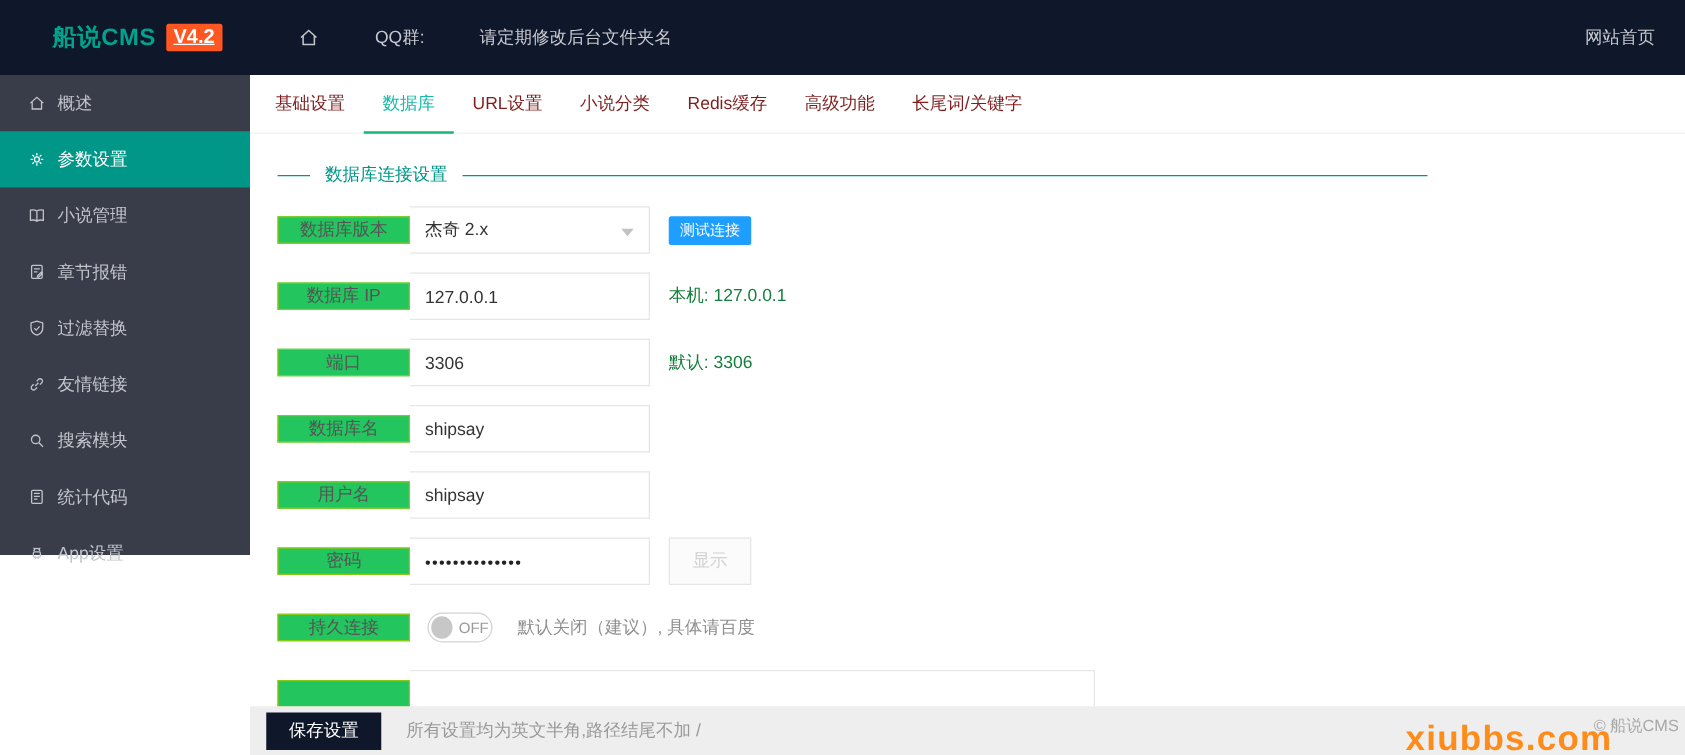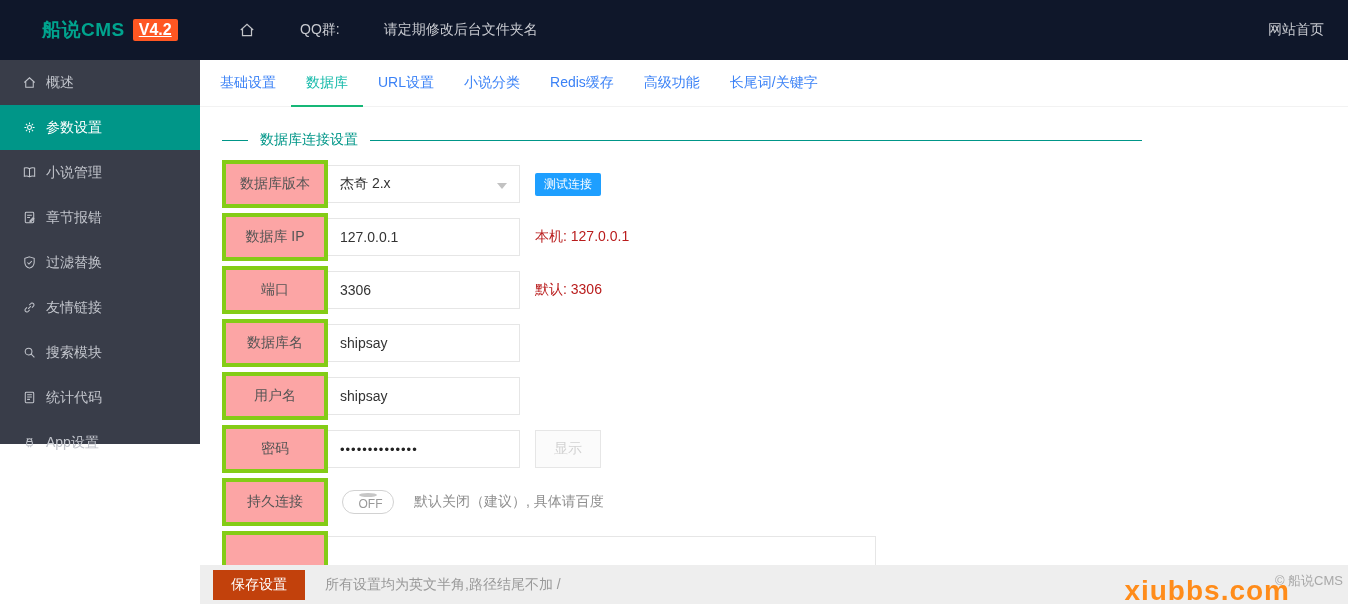--- a/index.html
+++ b/index.html
@@ -22,55 +22,55 @@
   .sidebar { position:absolute; top:60px; left:0; width:200px; height:384px; background:#393d49; }
   .side-item { height:45px; display:flex; align-items:center; padding-left:22px;
                color:#c2c5cc; font-size:14px; cursor:pointer; }
   .side-item .ic { display:flex; align-items:center; margin-right:9px; }
   .side-item.active { background:#009688; color:#fff; }
 
   
   .main { position:absolute; top:60px; left:200px; width:1148px; height:544px; background:#fff; overflow:hidden; }
 
   .tabbar { height:47px; border-bottom:1px solid #f2f2f2; display:flex; align-items:stretch; padding-left:5px; }
-  .tab { padding:0 15px; font-size:14px; color:#3b82f6; display:flex; align-items:center; cursor:pointer; position:relative; }
+  .tab { padding:0 15px; font-size:14px; color:#7f1d1d; display:flex; align-items:center; cursor:pointer; position:relative; }
   .tab.active { color:#16baaa; }
   .tab.active::after { content:""; position:absolute; left:0; right:0; bottom:-1px; border-bottom:2px solid #16b777; }
 
   .section-head { margin:24px 0 0 22px; width:920px; display:flex; align-items:center; }
   .section-head .dash { width:26px; height:1px; background:#009688; }
   .section-head .stitle { color:#009688; font-size:14px; margin:0 12px; white-space:nowrap; }
   .section-head .hline { flex:1; height:1px; background:#009688; }
 
   .formbox { margin:16px 0 0 22px; }
   .frow { display:flex; align-items:center; margin-bottom:15px; height:38px; }
-  .flabel { width:106px; height:48px; background:#fca5a5; border:4px solid #84cc16;
+  .flabel { width:106px; height:22px; background:#22c55e; border:1px solid #84cc16;
             display:flex; align-items:center; justify-content:center; font-size:14px; color:#555; }
   .fctrl { height:38px; width:192px; border:1px solid #e6e6e6; border-left:none; background:#fff;
            display:flex; align-items:center; padding:0 12px; font-size:14px; color:#333; position:relative; }
   input.fctrl { display:block; padding:0 12px; outline:none; }
   .fctrl.wide { width:548px; }
   .caret { position:absolute; right:12px; top:17px; width:0; height:0;
            border-left:5px solid transparent; border-right:5px solid transparent; border-top:6px solid #c2c2c2; }
   .pwd { letter-spacing:1px; font-size:13px; color:#222; }
   .btn-blue { margin-left:15px; height:23px; background:#1e9fff; color:#fff; border:none;
               font-size:12px; padding:0 9px; border-radius:2px; cursor:pointer; line-height:23px; }
   .btn-ghost { margin-left:15px; height:38px; background:#fbfbfb; color:#d2d2d2; border:1px solid #e6e6e6;
                font-size:14px; padding:0 18px; border-radius:0; cursor:pointer; }
-  .hint { margin-left:15px; color:#b91c1c; font-size:14px; }
+  .hint { margin-left:15px; color:#15803d; font-size:14px; }
   .switch { margin-left:14px; width:52px; height:24px; border:1px solid #d2d2d2; border-radius:20px;
-            background:#fff; display:flex; align-items:center; padding:2px; cursor:pointer;flex-direction:column; }
+            background:#fff; display:flex; align-items:center; padding:2px; cursor:pointer; }
   .switch .knob { width:18px; height:18px; border-radius:50%; background:#c7c7c7; }
   .switch em { font-style:normal; color:#999; font-size:12px; margin-left:5px; }
   .hint2 { margin-left:20px; color:#8f8f8f; font-size:14px; }
 
   
   .footbar { position:absolute; left:0; right:0; bottom:0; height:39px; background:#eeeeee; z-index:10;
              display:flex; align-items:center; }
-  .btn-save { margin-left:13px; height:30px; background:#c2410c; color:#fff; border:none;
+  .btn-save { margin-left:13px; height:30px; background:#0f172a; color:#fff; border:none;
               font-size:14px; padding:0 18px; cursor:pointer; }
   .foot-hint { margin-left:20px; color:#999; font-size:14px; }
   .copyright { position:absolute; right:5px; top:7px; color:#a8a8a8; font-size:13px; }
   .watermark { position:absolute; right:58px; bottom:-3px; color:#ff8c1a; font-size:28px;
                font-weight:bold; letter-spacing:1px; z-index:11; }
 
   svg { display:block; }
 </style>
 </head>
 <body>

